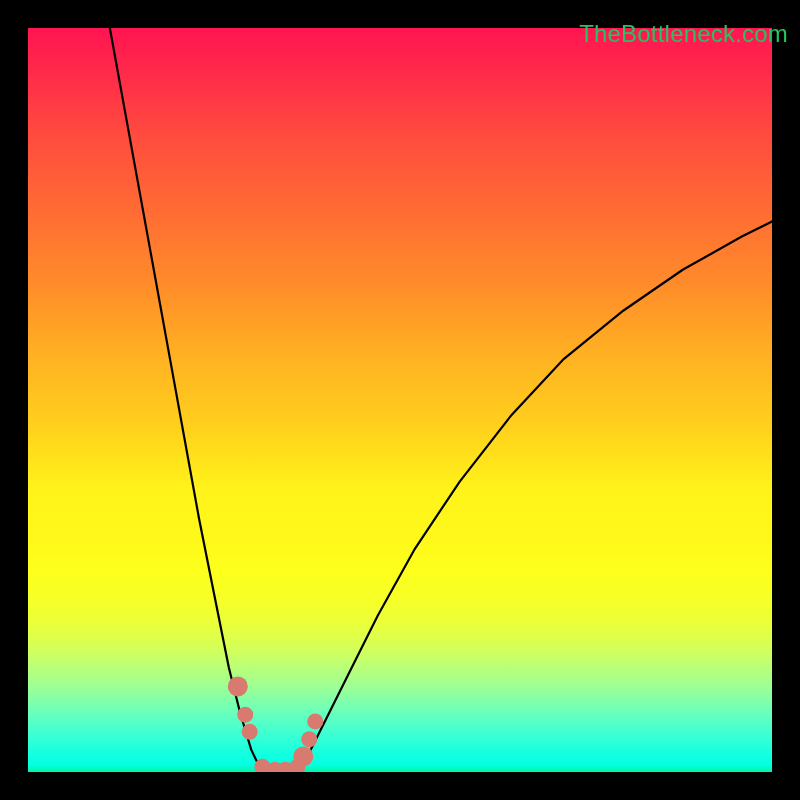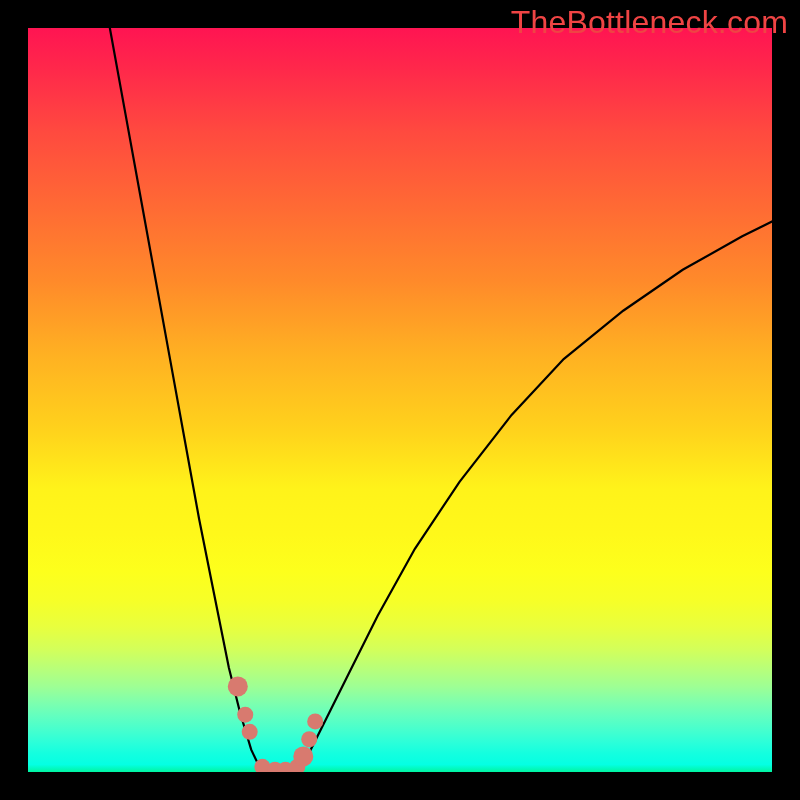--- a/index.html
+++ b/index.html
@@ -47,24 +47,24 @@
       #62ffc0 92.5%,
       #44ffcf 94.5%,
       #2cffd9 96%,
       #14ffdf 97.5%,
       #05ffe3 99%,
       #00f5a0 100%
     );
   }
   .watermark {
     position: absolute;
-    top: 4px;
+    top: 20px;
     right: 12px;
-    color: #ef4444;
-    font-size: 32px;
+    color: #22c55e;
+    font-size: 24px;
     letter-spacing: 0.2px;
     user-select: none;
   }
   svg.curve {
     position: absolute;
     top: 0;
     left: 0;
   }
 </style>
 </head>

